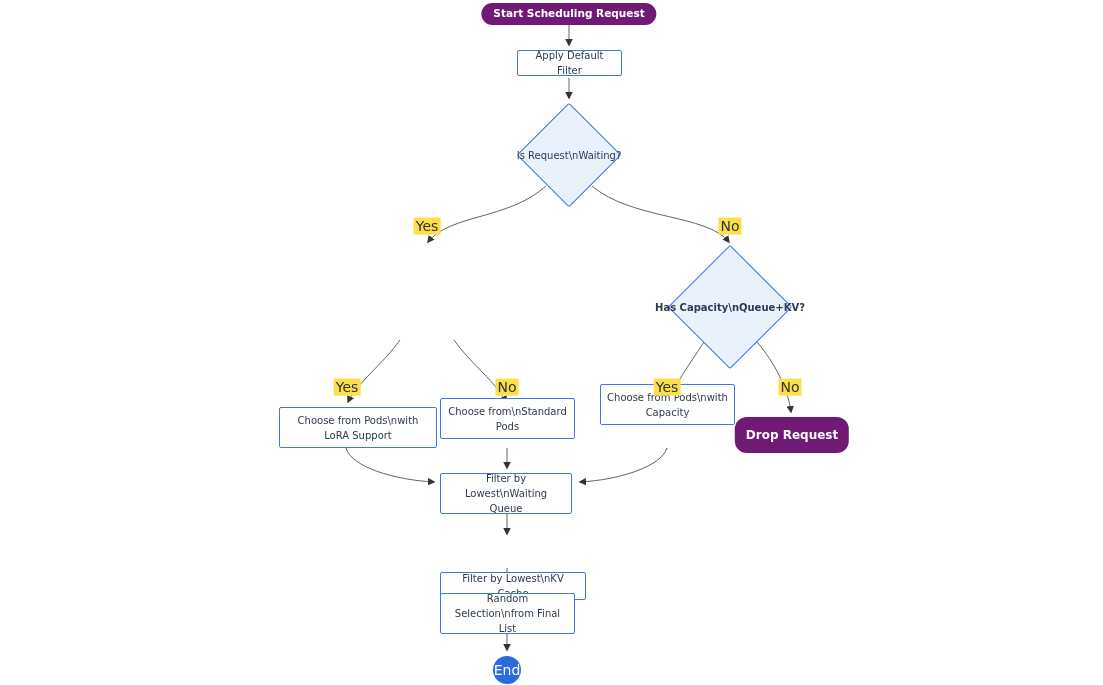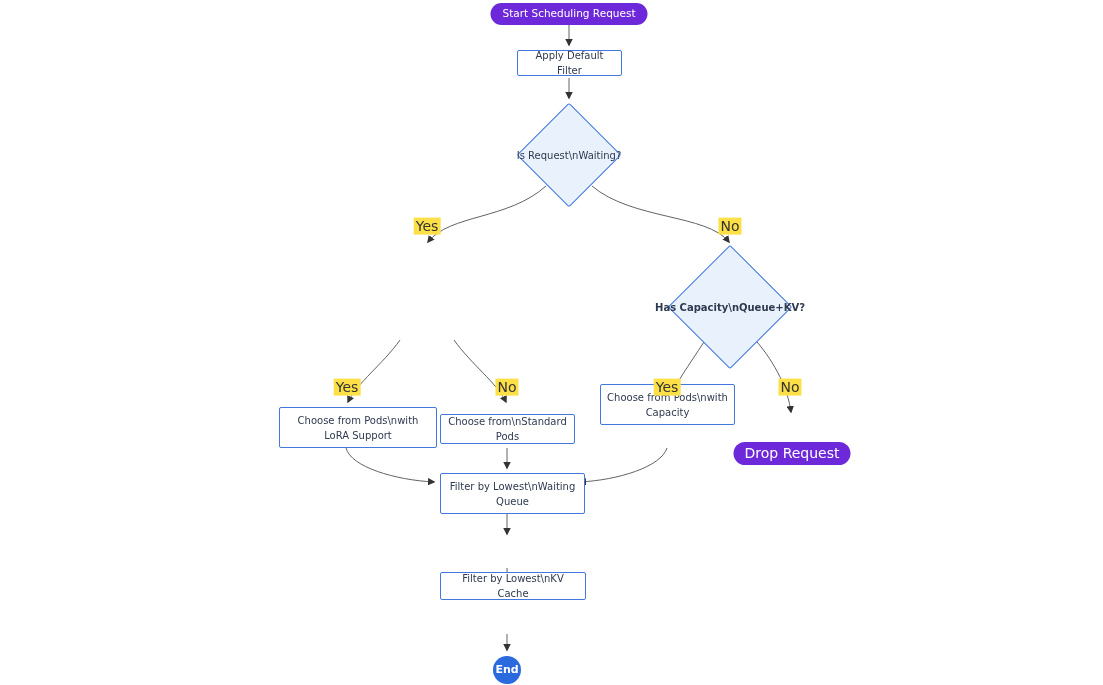--- a/index.html
+++ b/index.html
@@ -25,34 +25,34 @@
     line-height: 1.5;
     box-sizing: border-box;
   }
   .rect-node {
     background: #ffffff;
     border: 1.3px solid #4278dd;
     border-radius: 2px;
     padding: 2px 6px;
   }
   .pill {
-    background: #6d28d9;
+    background: #701a75;
     color: #ffffff;
-    font-weight: 400;
+    font-weight: 700;
     border-radius: 12px;
     padding: 0 12px;
     white-space: nowrap;
     font-size: 10.5px;
   }
   .circle-node {
     background: #2b69de;
     color: #ffffff;
-    font-weight: 700;
+    font-weight: 400;
     border-radius: 50%;
-    font-size: 11px;
+    font-size: 14px;
   }
   .diamond-wrap { position: absolute; }
   .diamond-shape {
     position: absolute;
     inset: 0;
     margin: auto;
     background: #e9f2fc;
     border: 1.5px solid #4278dd;
     border-radius: 2px;
     transform: rotate(45deg);
@@ -129,30 +129,31 @@
   </div>
 
 
   <div class="diamond-wrap" style="left:668px; top:245px; width:124px; height:124px;font-weight:bold;">
     <div class="diamond-shape" style="width:86px; height:86px;"></div>
     <div class="diamond-label">Has Capacity\nQueue+KV?</div>
   </div>
 
   <div class="node rect-node" style="left:279px; top:407px; width:158px; height:41px;">Choose from Pods\nwith LoRA Support</div>
 
-  <div class="node rect-node" style="left:440px; top:414px; width:135px; height:30px;">Choose from\nStandard Pods</div>
+  <div class="node rect-node" style="left:440px; top:398px; width:135px; height:41px;">Choose from\nStandard Pods</div>
 
   <div class="node rect-node" style="left:600px; top:384px; width:135px; height:41px;">Choose from Pods\nwith Capacity</div>
 
-  <div class="node pill cx" style="left:792px; top:442px; height:23px; font-size:14px; padding:0 11px;">Drop Request</div>
+  <div class="node pill cx" style="left:792px; top:417px; height:36px; font-size:12px; padding:0 11px;">Drop Request</div>
 
-  <div class="node rect-node" style="left:440px; top:473px; width:145px; height:41px;">Filter by Lowest\nWaiting Queue</div>
+  <div class="node rect-node" style="left:440px; top:473px; width:132px; height:41px;">Filter by Lowest\nWaiting Queue</div>
 
   <div class="node rect-node" style="left:440px; top:572px; width:146px; height:28px;">Filter by Lowest\nKV Cache</div>
 
+  <div class="node rect-node" style="left:440px; top:593px; width:135px; height:41px;">Random Selection\nfrom Final List</div>
 
   <div class="node circle-node cx" style="left:507px; top:656px; width:28px; height:28px;">End</div>
 
   <div class="edge-label" style="left:427px; top:226px;">Yes</div>
   <div class="edge-label" style="left:730px; top:226px;">No</div>
   <div class="edge-label" style="left:347px; top:387px;">Yes</div>
   <div class="edge-label" style="left:507px; top:387px;">No</div>
   <div class="edge-label" style="left:667px; top:387px;">Yes</div>
   <div class="edge-label" style="left:790px; top:387px;">No</div>
 

